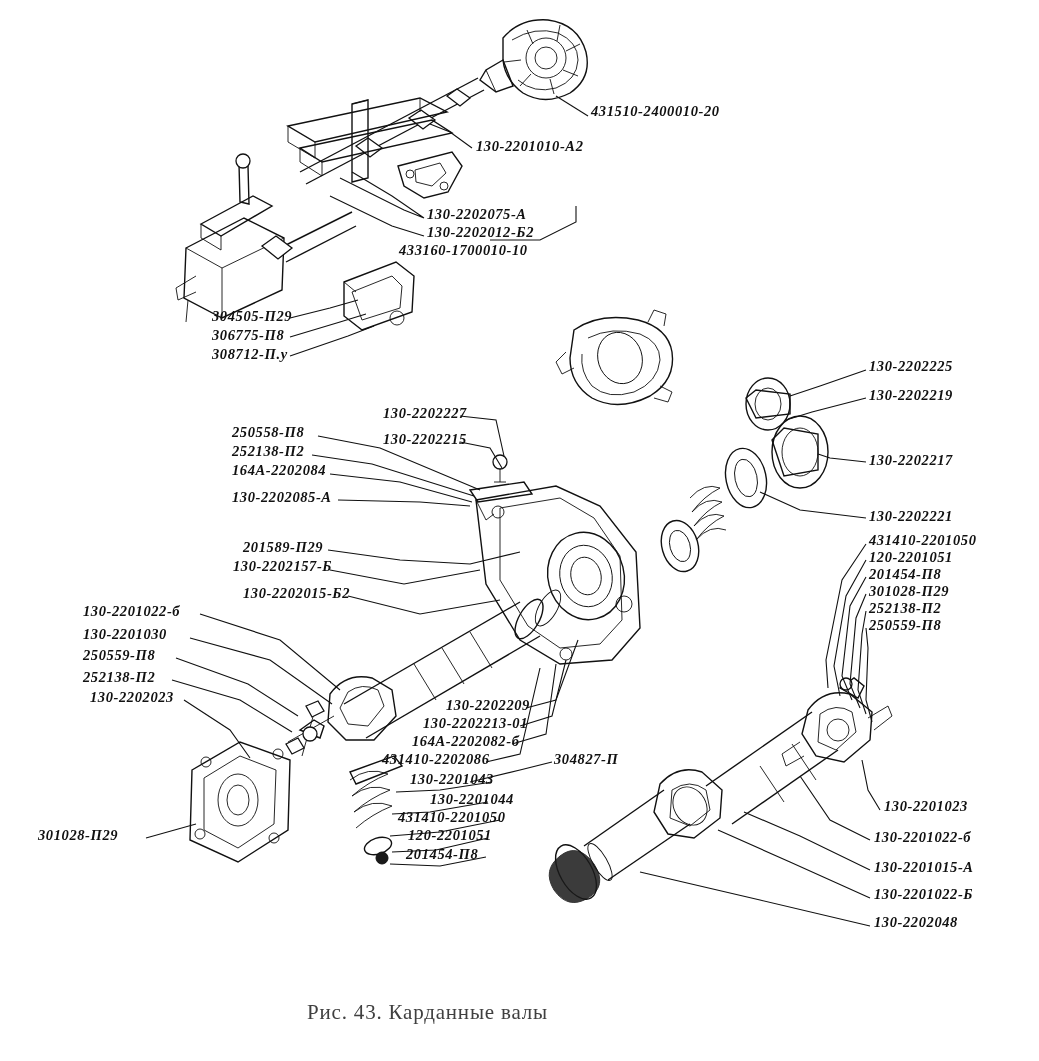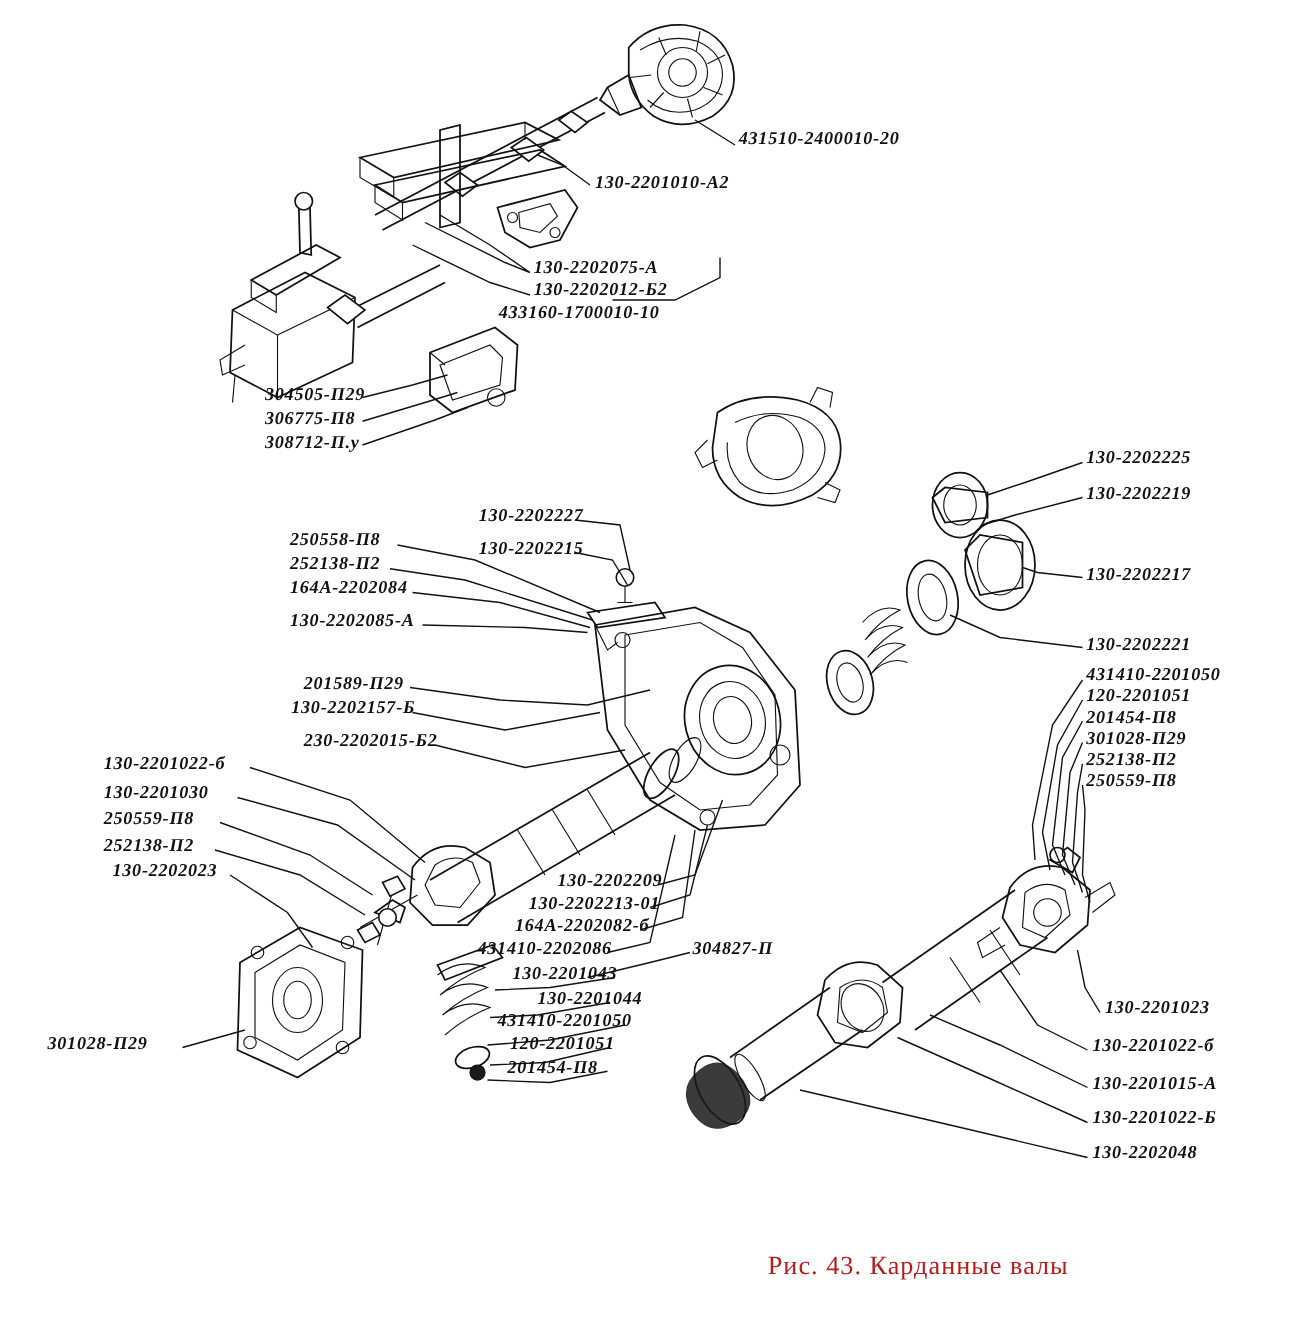--- a/index.html
+++ b/index.html
@@ -34,24 +34,24 @@
     color: #111111;
     white-space: nowrap;
     line-height: 1.05;
     transform-origin: left center;
   }
   .caption {
     position: absolute;
     left: 0;
     top: 1000px;
     width: 855px;
-    text-align: right;
+    text-align: center;
     font-family: "Liberation Serif", serif;
     font-size: 21px;
-    color: #b91c1c;
+    color: #404040;
     letter-spacing: 0.8px;
   }
   .watermark {
     position: absolute;
     left: 120px;
     top: 480px;
     font-family: "Liberation Serif", serif;
     font-size: 78px;
     font-style: italic;
     color: rgba(160,160,160,0.30);
@@ -311,21 +311,21 @@
   <div class="label" style="left:232px; top:490px;">130-2202085-А</div>
   <div class="label" style="left:869px; top:509px;text-align:center;">130-2202221</div>
   <div class="label" style="left:869px; top:533px;">431410-2201050</div>
   <div class="label" style="left:869px; top:550px;">120-2201051</div>
   <div class="label" style="left:869px; top:567px;">201454-П8</div>
   <div class="label" style="left:869px; top:584px;">301028-П29</div>
   <div class="label" style="left:869px; top:601px;">252138-П2</div>
   <div class="label" style="left:869px; top:618px;">250559-П8</div>
   <div class="label" style="left:243px; top:540px;">201589-П29</div>
   <div class="label" style="left:233px; top:559px;">130-2202157-Б</div>
-  <div class="label" style="left:243px; top:586px;">230-2202015-Б2</div>
+  <div class="label" style="left:243px; top:586px;">130-2202015-Б2</div>
   <div class="label" style="left:83px;  top:604px;">130-2201022-б</div>
   <div class="label" style="left:83px;  top:627px;">130-2201030</div>
   <div class="label" style="left:83px;  top:648px;">250559-П8</div>
   <div class="label" style="left:83px;  top:670px;">252138-П2</div>
   <div class="label" style="left:90px;  top:690px;text-align:center;">130-2202023</div>
   <div class="label" style="left:446px; top:698px;">130-2202209</div>
   <div class="label" style="left:423px; top:716px;">130-2202213-01</div>
   <div class="label" style="left:412px; top:734px;">164А-2202082-б</div>
   <div class="label" style="left:382px; top:752px;">431410-2202086</div>
   <div class="label" style="left:554px; top:752px;">304827-П</div>

